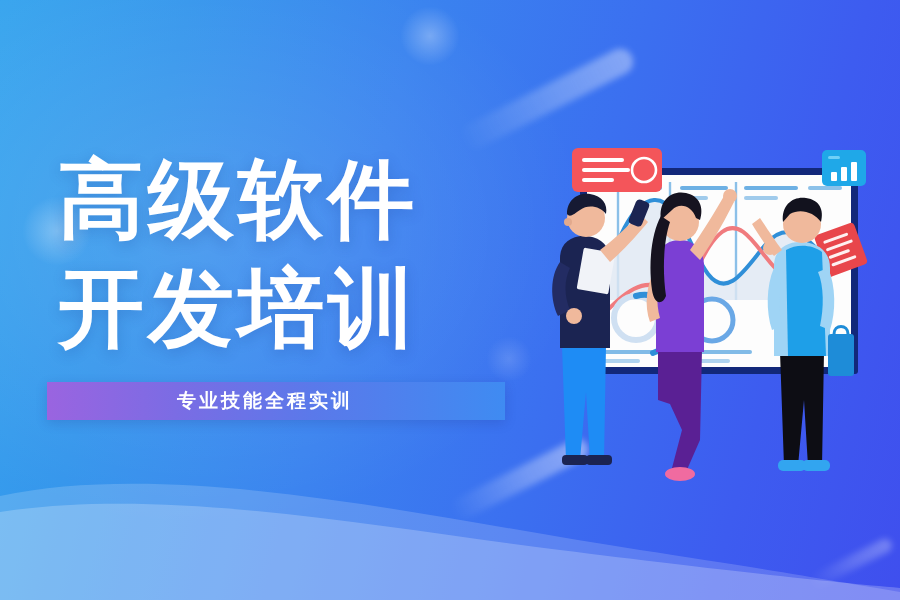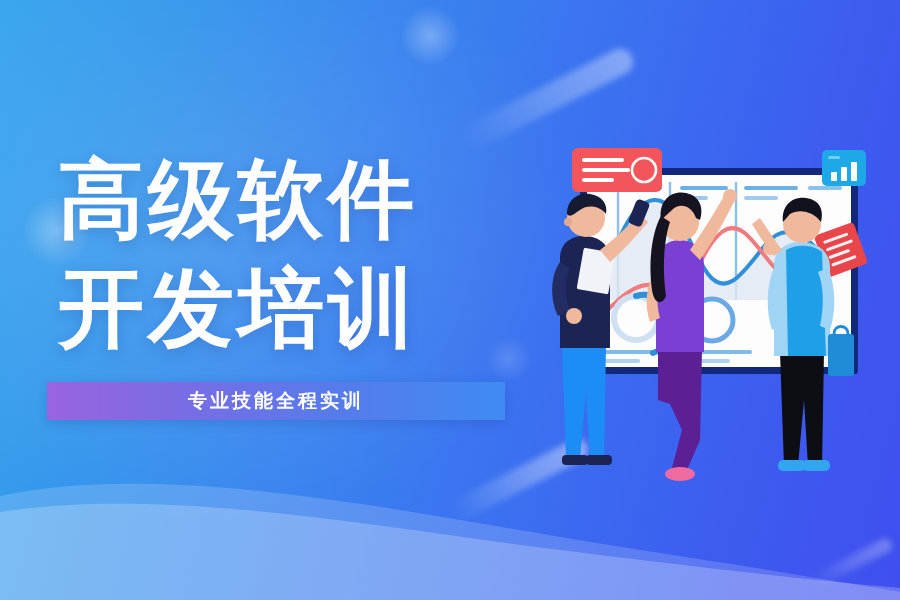--- a/index.html
+++ b/index.html
@@ -67,21 +67,20 @@
   .headline .line{display:block;}
   .headline .line2{margin-top:22px;}
 
   
   .subtitle-bar{
     position:absolute;left:47px;top:382px;
     width:458px;height:38px;
     display:flex;align-items:center;justify-content:center;
     background:linear-gradient(90deg,#9a64e0 0%,#7b6ce4 28%,#5a79ea 58%,#3f8bf2 100%);
     box-shadow:0 3px 12px rgba(30,40,120,.18);
-    flex-direction:column;
   }
   .subtitle-bar .txt{
     color:#ffffff;
     font-size:19px;
     font-weight:bold;
     letter-spacing:3px;
     white-space:nowrap;
   }
   .subtitle-bar .gap{display:inline-block;width:22px;}
 

